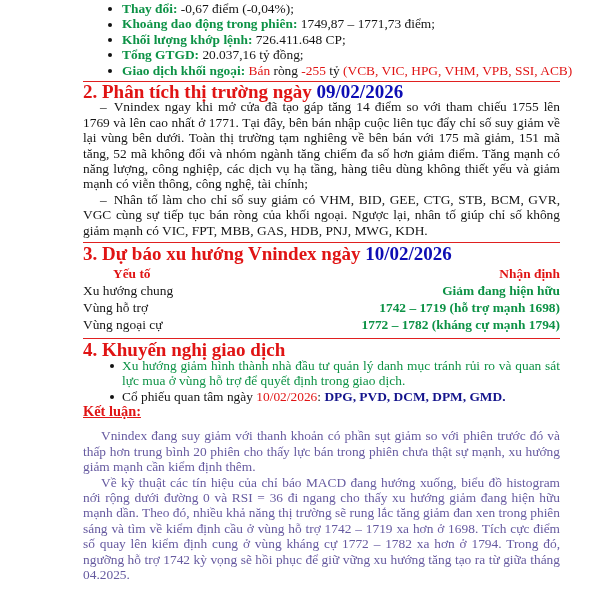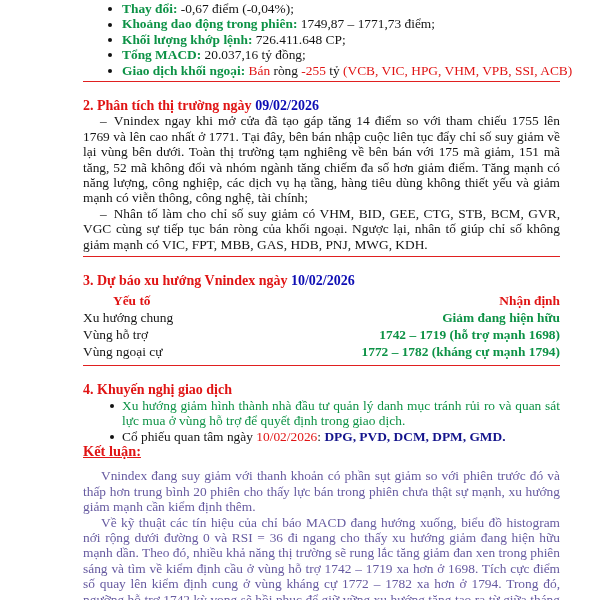--- a/index.html
+++ b/index.html
@@ -16,21 +16,21 @@
   .summary{list-style:none;margin-bottom:2px;}
   .summary li{position:relative;padding-left:39px;white-space:nowrap;}
   .dot{position:absolute;left:25px;top:6.2px;width:4px;height:4px;border-radius:50%;background:#111;}
   .lbl{color:var(--green);font-weight:bold;}
   .rb{color:var(--red);font-weight:normal;}
   .rn{color:var(--red);}
   .nb{color:var(--navy);font-weight:bold;}
 
   hr.divider{border:none;border-top:1.9px solid var(--line);margin:3px 0 2px;}
 
-  h2.sec{font-size:14px;font-weight:bold;margin-top:16px;}
+  h2.sec{font-size:19px;font-weight:bold;margin-top:2px;}
   h2.sec .t{color:var(--red);}
   h2.sec .d{color:var(--blue);}
 
   p.dash-para{text-align:justify;text-indent:17px;}
   p.dash-para .dash{margin-right:7px;}
 
   
   .tbl{margin-top:3px;}
   .tbl .row{display:flex;line-height:17.2px;}
   .tbl .left{padding-left:0;}
@@ -67,21 +67,21 @@
       <span class="lbl">Khoảng dao động trong phiên:</span>
       <span>1749,87 – 1771,73 điểm;</span>
     </li>
     <li>
       <span class="dot"></span>
       <span class="lbl">Khối lượng khớp lệnh:</span>
       <span>726.411.648 CP;</span>
     </li>
     <li>
       <span class="dot"></span>
-      <span class="lbl">Tổng MACD:</span>
+      <span class="lbl">Tổng GTGD:</span>
       <span>20.037,16 tỷ đồng;</span>
     </li>
     <li>
       <span class="dot"></span>
       <span class="lbl">Giao dịch khối ngoại:</span>
       <span class="rb">Bán</span>
       <span>ròng</span>
       <span class="rb">-255</span>
       <span>tỷ</span>
       <span class="rn">(VCB, VIC, HPG, VHM, VPB, SSI, ACB)</span>

